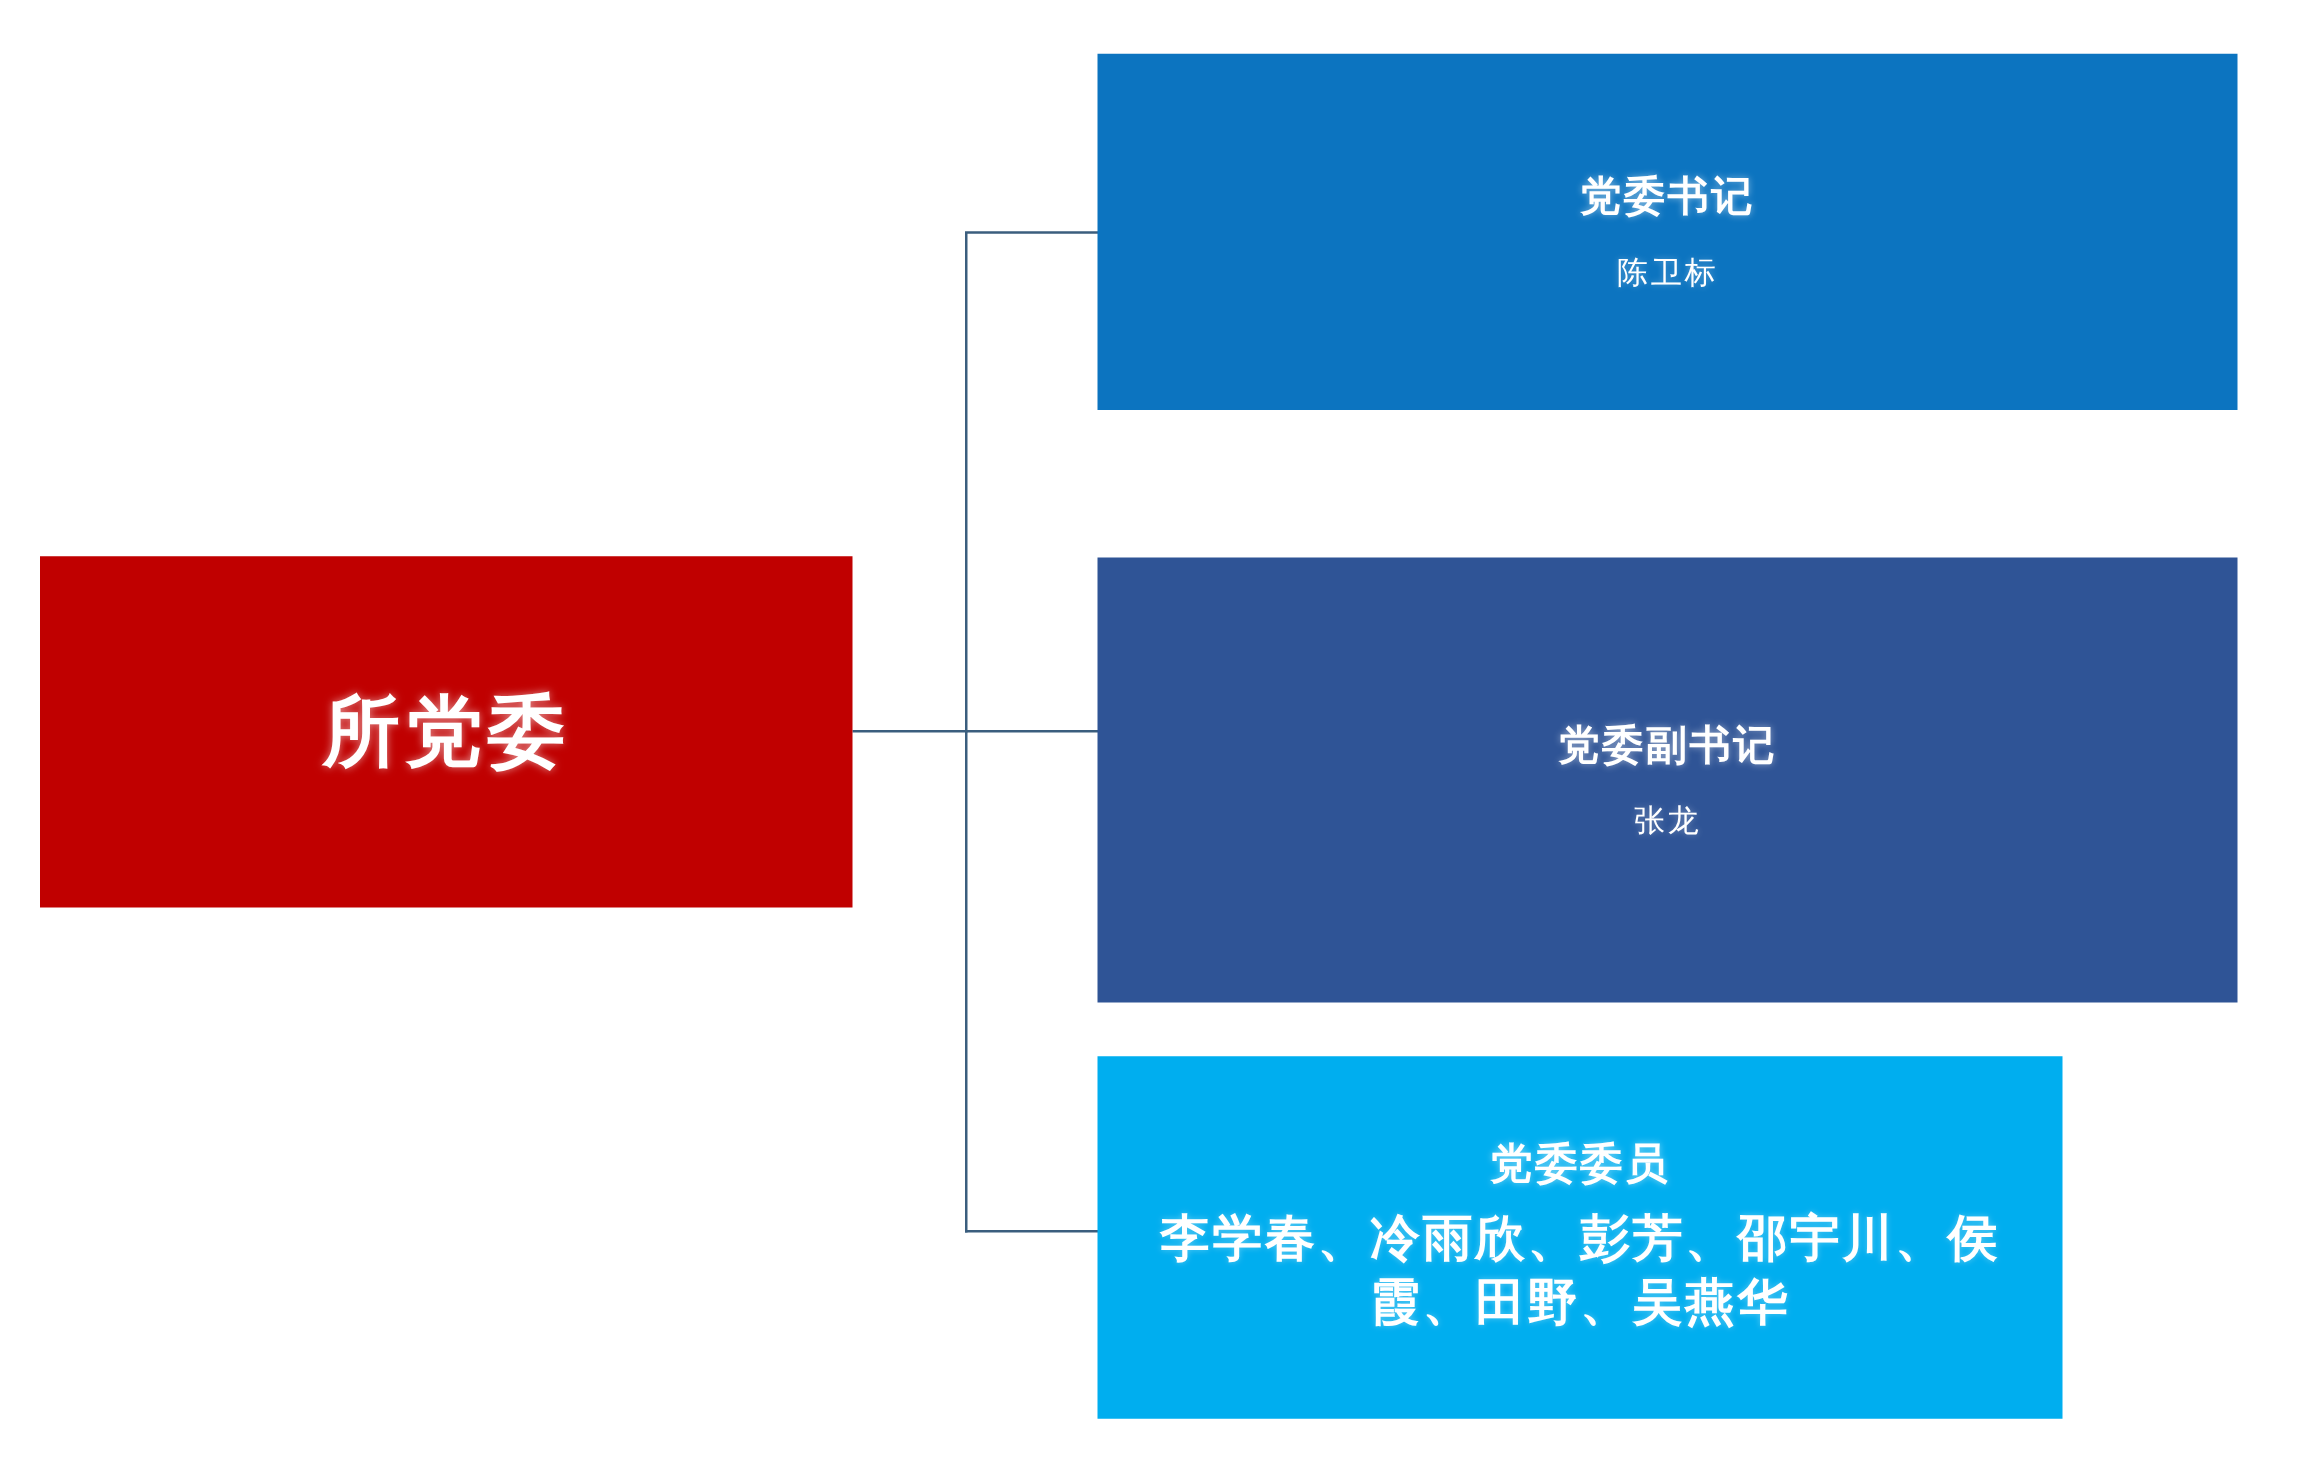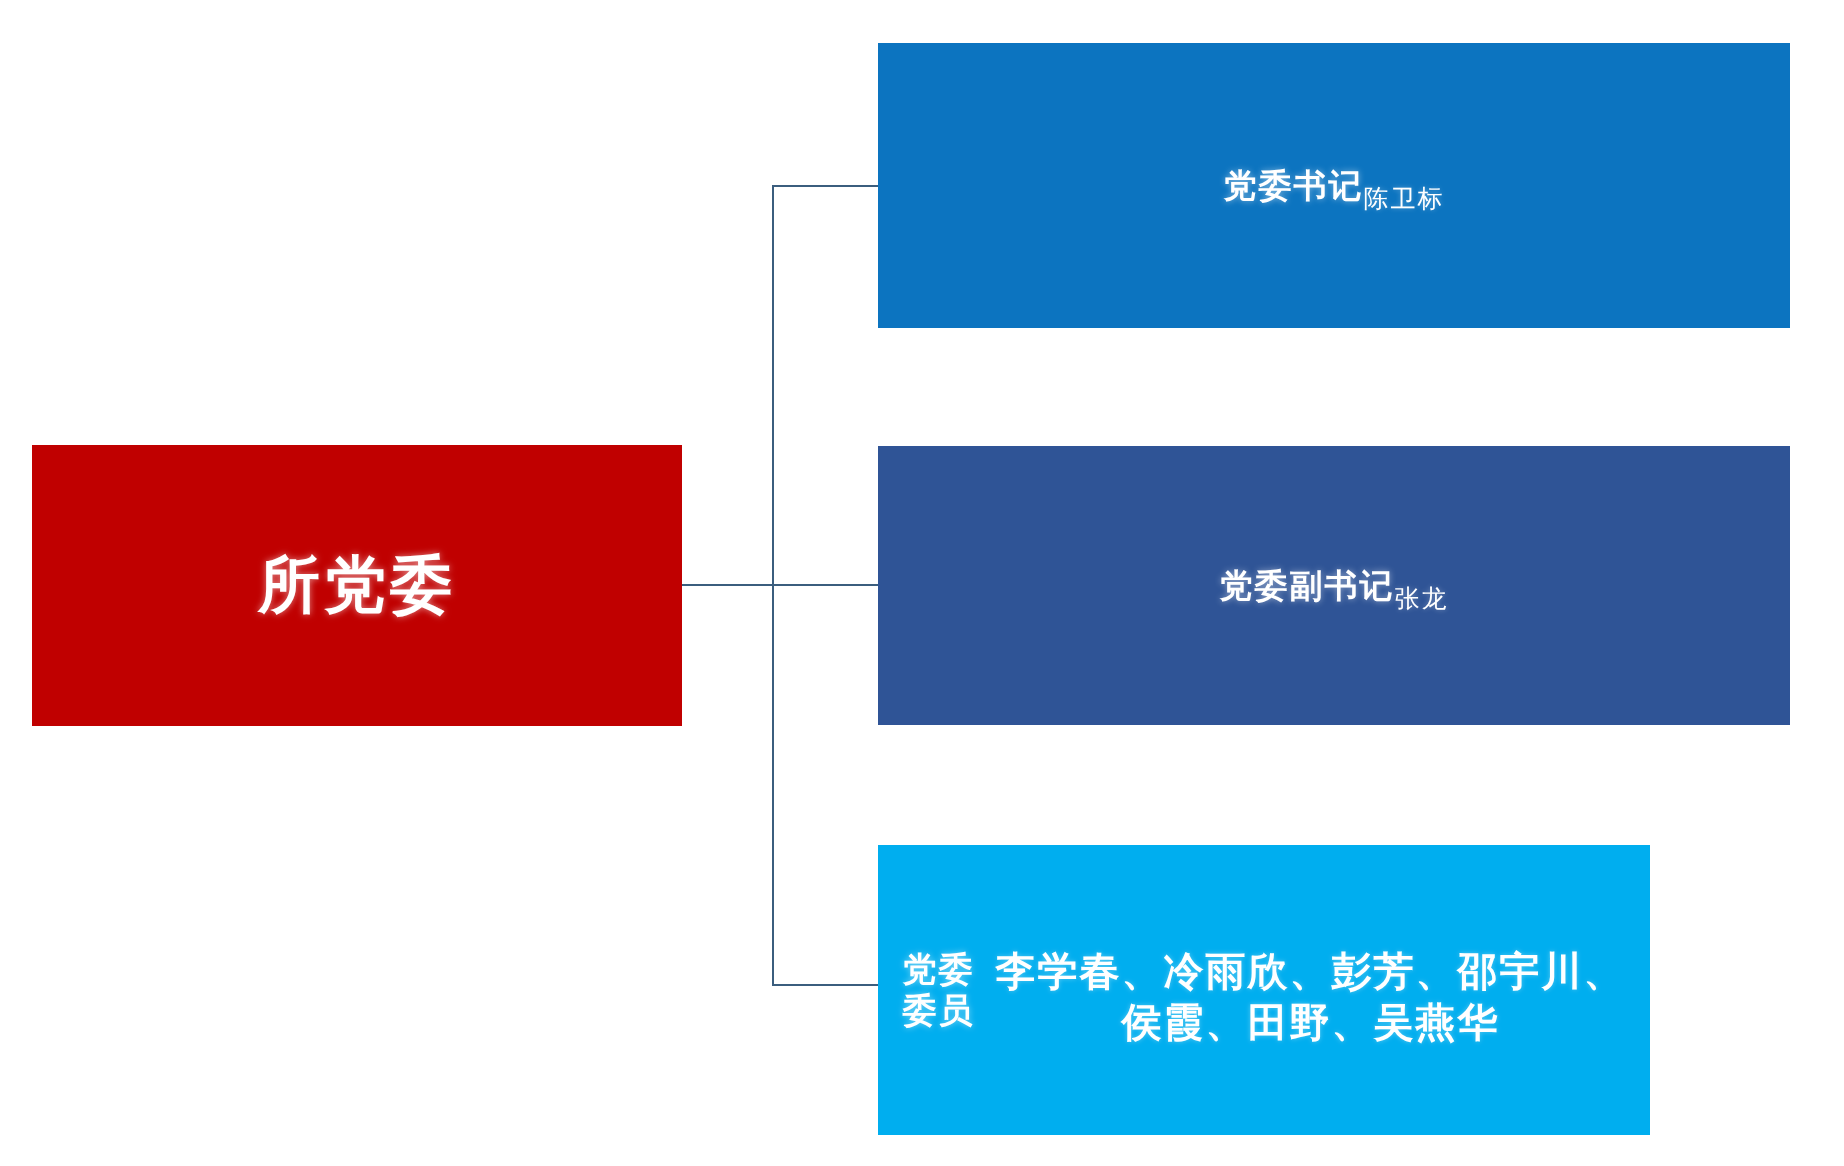--- a/index.html
+++ b/index.html
@@ -28,20 +28,21 @@
   }
   .conn-h {
     height: 2px;
   }
 
   
   .node {
     position: absolute;
     box-sizing: border-box;
     display: flex;
+    flex-direction: column;
     align-items: center;
     justify-content: center;
     text-align: center;
     color: #ffffff;
     padding: 4px 14px;
   }
 
   
   .node-root {
     background: #C00000;
@@ -95,30 +96,30 @@
   <div class="conn conn-h" style="left:682px; top:584px; width:92px;"></div>
 
   <div class="conn conn-v" style="left:772px; top:186px; height:800px;"></div>
 
   <div class="conn conn-h" style="left:772px; top:185px; width:108px;"></div>
 
   <div class="conn conn-h" style="left:772px; top:584px; width:108px;"></div>
 
   <div class="conn conn-h" style="left:772px; top:984px; width:108px;"></div>
 
-  <div class="node node-root" style="left:32px; top:445px; width:650px; height:281px;font-family:Liberation Serif, serif;">
+  <div class="node node-root" style="left:32px; top:445px; width:650px; height:281px;">
     <div class="node-title">所党委</div>
   </div>
 
   <div class="node node-child node-secretary" style="left:878px; top:43px; width:912px; height:285px;">
     <div class="node-title">党委书记</div>
     <div class="node-people">陈卫标</div>
   </div>
 
-  <div class="node node-child node-deputy" style="left:878px; top:446px; width:912px; height:279px;">
+  <div class="node node-child node-deputy" style="left:878px; top:446px; width:912px; height:356px;">
     <div class="node-title">党委副书记</div>
     <div class="node-people">张龙</div>
   </div>
 
   <div class="node node-child node-members" style="left:878px; top:845px; width:772px; height:290px;">
     <div class="node-title">党委委员</div>
     <div class="node-people">李学春、冷雨欣、彭芳、邵宇川、侯霞、田野、吴燕华</div>
   </div>
 
 </div>

